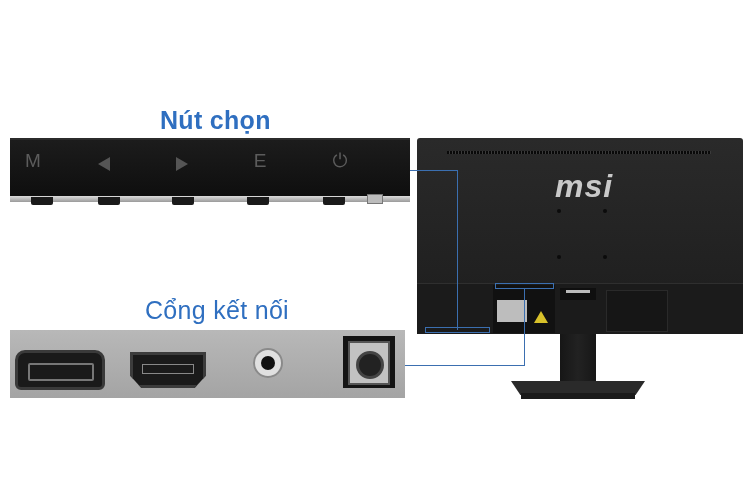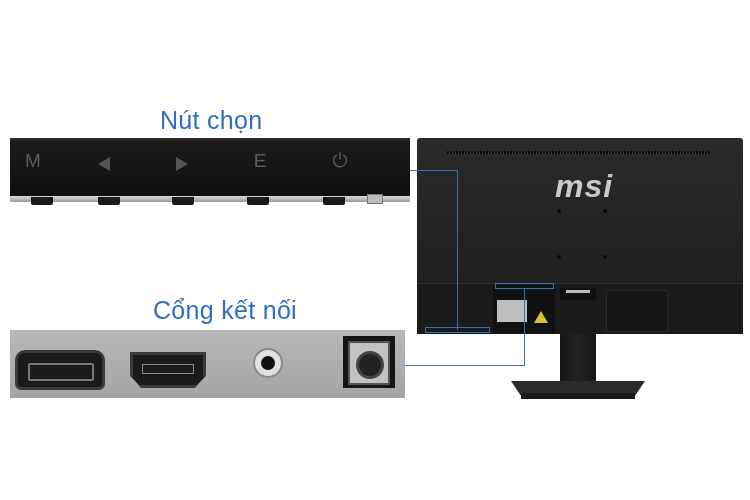--- a/index.html
+++ b/index.html
@@ -37,37 +37,37 @@
   .neck{left:560px;top:290px;width:36px;height:100px;background:linear-gradient(90deg,#161616,#222 50%,#161616);}
   .base{left:511px;top:381px;width:134px;height:14px;background:#2a2a2a;clip-path:polygon(0 0,100% 0,93% 100%,7% 100%);}
   .base-bottom{left:521px;top:393px;width:114px;height:6px;background:#1a1a1a;}
   
   .ln{background:#3b6fb0;}
   .box{border:1px solid #3b6fb0;box-sizing:border-box;}
 </style>
 </head>
 <body>
 
-<div class="abs caption" style="left:160px;top:106px;">Nút chọn</div>
+<div class="abs caption" style="left:160px;top:106px;font-weight:bold;">Nút chọn</div>
 
 <div class="abs btn-panel"></div>
 <div class="abs btn-strip"></div>
 <div class="abs btn-label" style="left:18px;">M</div>
 <div class="abs tri-left" style="left:98px;top:157px;"></div>
 <div class="abs tri-right" style="left:176px;top:157px;"></div>
 <div class="abs btn-label" style="left:245px;">E</div>
 <div class="abs btn-label" style="left:325px;">⏻</div>
 <div class="abs btn-nub" style="left:31px;"></div>
 <div class="abs btn-nub" style="left:98px;"></div>
 <div class="abs btn-nub" style="left:172px;"></div>
 <div class="abs btn-nub" style="left:247px;"></div>
 <div class="abs btn-nub" style="left:323px;"></div>
 <div class="abs" style="left:367px;top:194px;width:14px;height:8px;background:#bcbcbc;border:1px solid #777;"></div>
 
-<div class="abs caption" style="left:145px;top:296px;margin-left:8px;">Cổng kết nối</div>
+<div class="abs caption" style="left:145px;top:296px;">Cổng kết nối</div>
 
 <div class="abs port-panel"></div>
 <div class="abs dp">
   <div class="abs dp-inner"></div>
 </div>
 <div class="abs hdmi">
   <div class="abs hdmi-inner"></div>
 </div>
 <div class="abs jack">
   <div class="abs jack-hole"></div>

